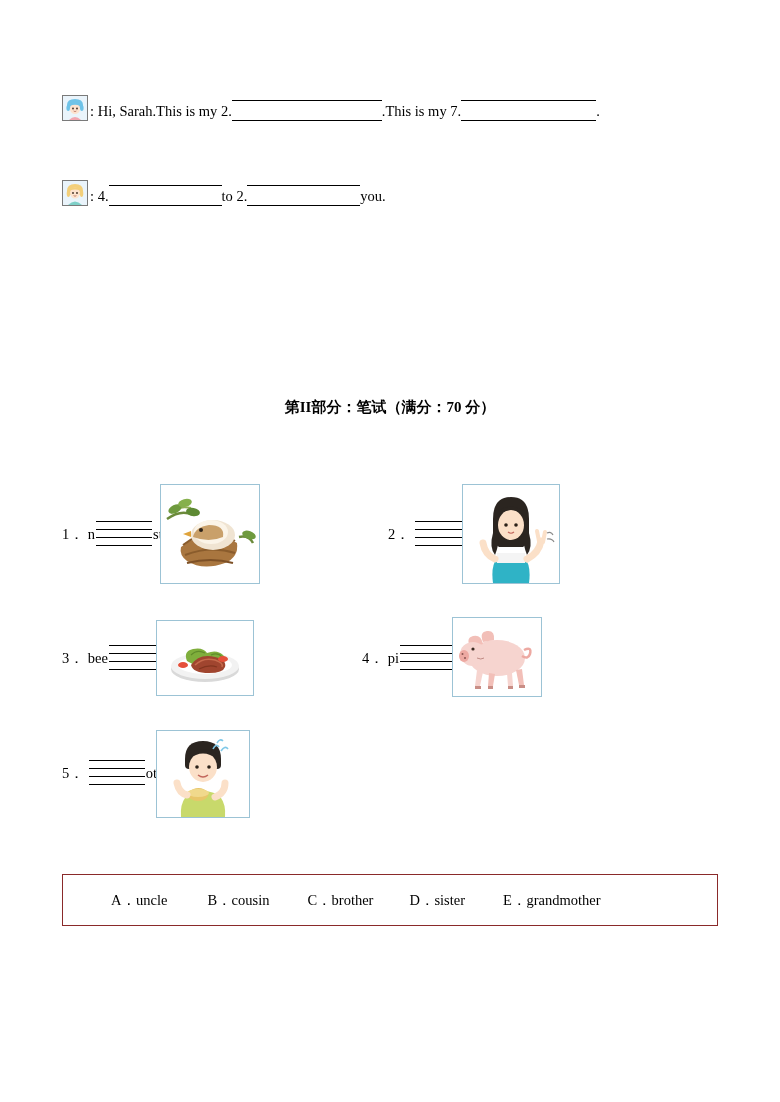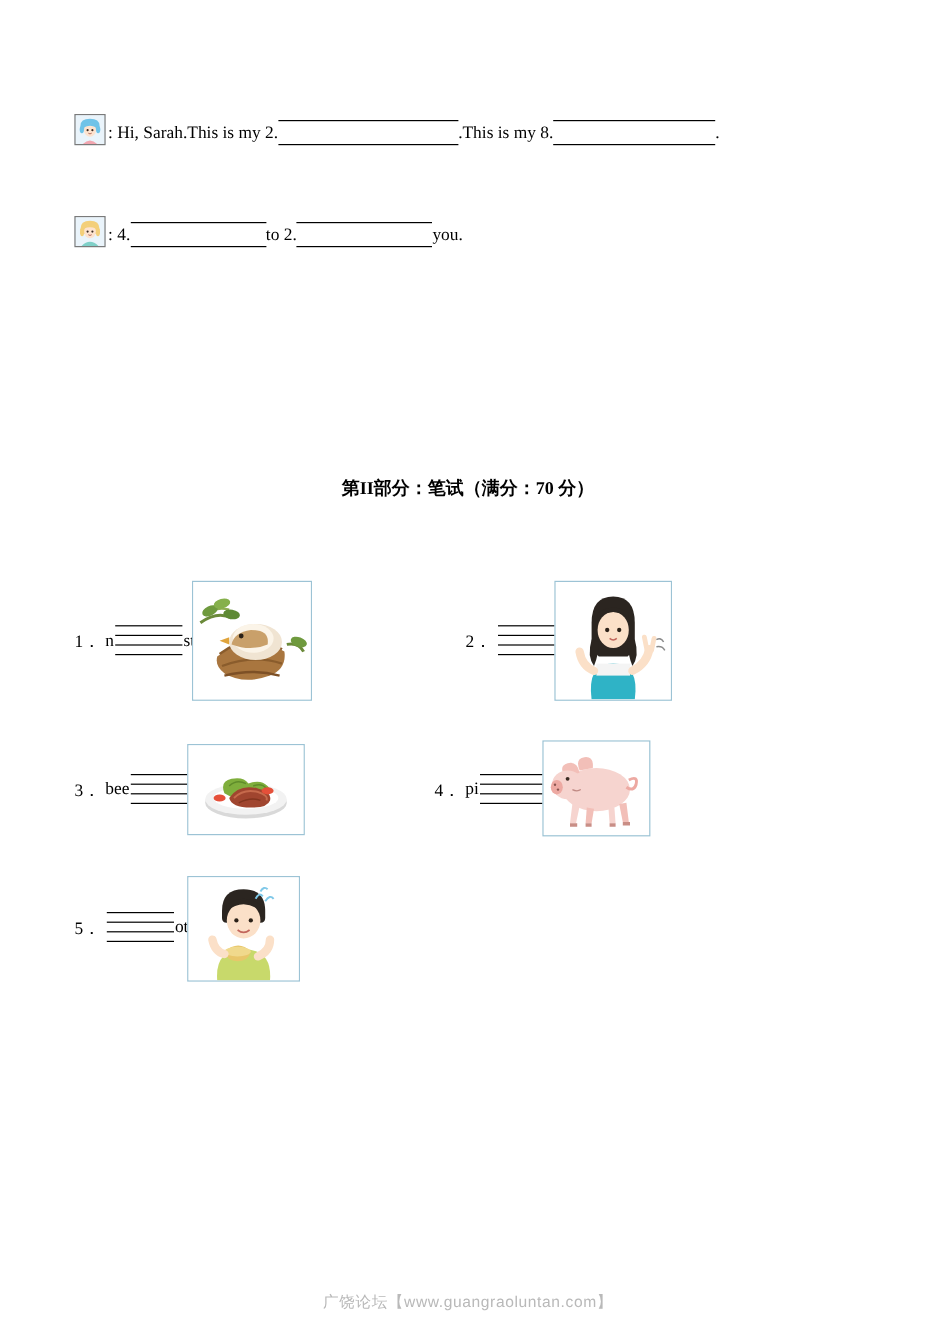--- a/index.html
+++ b/index.html
@@ -149,21 +149,21 @@
         <circle cx="10" cy="12.5" r="0.9" fill="#3b2b22"></circle>
         <circle cx="14" cy="12.5" r="0.9" fill="#3b2b22"></circle>
         <path d="M10.6 15 q1.4 1.2 2.8 0" stroke="#b4695a" stroke-width="0.8" fill="none"></path>
         <ellipse cx="5.2" cy="12" rx="1.8" ry="3" fill="#6fc3e8"></ellipse>
         <ellipse cx="18.8" cy="12" rx="1.8" ry="3" fill="#6fc3e8"></ellipse>
         <path d="M6 24 q6 -6 12 0 z" fill="#f2a6b0"></path>
       </svg>
     </span>
     <span class="txt">: Hi, Sarah.This is my 2.</span>
     <span class="blank-dbl" style="width:150px;"></span>
-    <span class="txt">.This is my 8.</span>
+    <span class="txt">.This is my 7.</span>
     <span class="blank-dbl" style="width:135px;"></span>
     <span class="txt">.</span>
   </div>
 
   <div class="dialog-line" style="left:62px; top:180px;">
     <span class="avatar">
       <svg width="24" height="24" viewBox="0 0 24 24">
         <rect width="24" height="24" fill="#eaf4fb"></rect>
         <path d="M4 10 q0 -7 8 -7 q8 0 8 7 l0 4 l-16 0 z" fill="#f3cf7a"></path>
         <ellipse cx="12" cy="12" rx="5" ry="5.5" fill="#fde3cf"></ellipse>
@@ -335,16 +335,22 @@
       <path d="M41 44 q5 4 10 0" stroke="#c2665c" stroke-width="1.4" fill="none"></path>
       <path d="M56 18 q3 -6 6 -2 M64 20 q4 -6 7 -2 M60 12 q3 -5 6 -2" stroke="#7fc8e8" stroke-width="1.6" fill="none"></path>
       <path d="M30 62 q12 -10 22 0 q-2 8 -11 8 q-9 0 -11 -8 z" fill="#e8c66a"></path>
       <ellipse cx="41" cy="62" rx="11" ry="4" fill="#f0d98c"></ellipse>
       <path d="M58 66 q10 -4 10 -14" stroke="#fbe0c8" stroke-width="7" stroke-linecap="round" fill="none"></path>
       <path d="M30 64 q-8 -2 -10 -12" stroke="#fbe0c8" stroke-width="7" stroke-linecap="round" fill="none"></path>
     </svg>
   </div>
 
 
-
-  <div class="footer" style="top:1076px;">广饶论坛【www.guangraoluntan.com】</div>
+  <div class="options-box" style="left:62px; top:874px; width:656px; height:52px; padding-left:48px;">
+    <span class="opt" style="margin-right:40px;">A．uncle</span>
+    <span class="opt" style="margin-right:38px;">B．cousin</span>
+    <span class="opt" style="margin-right:36px;">C．brother</span>
+    <span class="opt" style="margin-right:38px;">D．sister</span>
+    <span class="opt">E．grandmother</span>
+  </div>
+
 
 </div>
 
 </body></html>

